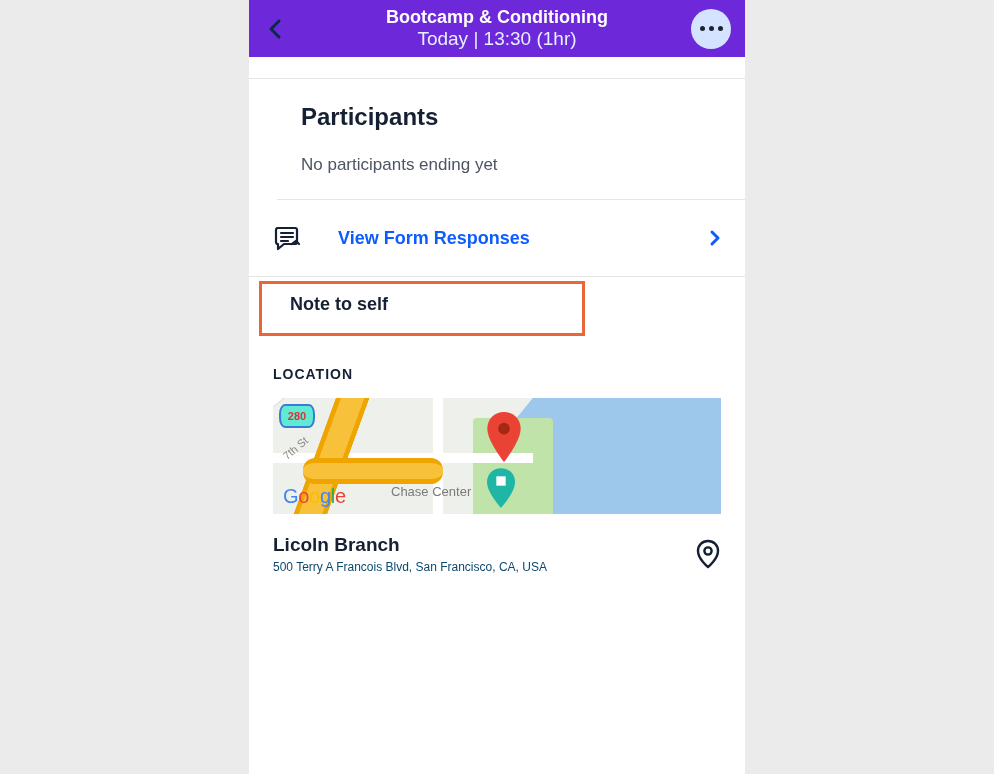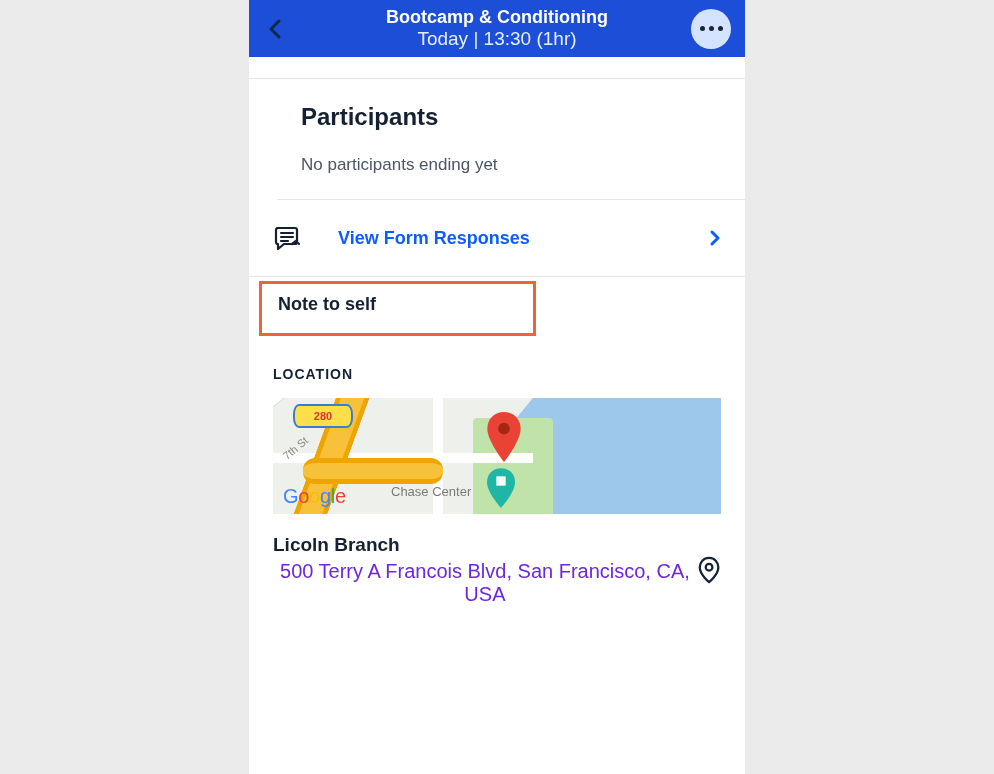--- a/index.html
+++ b/index.html
@@ -10,21 +10,21 @@
     height: 774px;
     display: flex;
     justify-content: center;
   }
   .phone {
     width: 496px;
     background: #fff;
     overflow: hidden;
   }
   .header {
-    background: #1d4ed8;
+    background: #6d28d9;
     height: 57px;
     display: flex;
     align-items: center;
     padding: 0 14px;
     position: relative;
   }
   .back-btn {
     width: 24px;
     height: 24px;
     display: flex;
@@ -108,22 +108,22 @@
     font-weight: 700;
     font-size: 18px;
     flex: 1;
   }
   .note-section {
     padding: 18px 24px 10px 24px;
     background: #fff;
   }
   .note-box {
     border: 3px solid #e8663a;
-    padding: 10px 12px 14px 16px;
-    width: 277px;
+    padding: 10px 12px 14px 28px;
+    width: 326px;
     margin-left: -14px;
     margin-top: -14px;
   }
   .note-title {
     font-weight: 700;
     font-size: 18px;
     color: #152132;
     margin-bottom: 4px;
   }
   .note-text {
@@ -172,22 +172,22 @@
     background:#f7c23a; border-left:5px solid #f0a400; border-right:5px solid #f0a400;
     transform: rotate(20deg);
     border-radius: 12px;
   }
   .map-hwy2 {
     position:absolute; left:30px; top:60px; width:140px; height:26px;
     background:#f7c23a; border-top:5px solid #f0a400; border-bottom:5px solid #f0a400;
     border-radius:12px;
   }
   .map-shield {
-    position:absolute; left:20px; top:6px; width:60px; height:24px;
-    background:#fde047; border:2px solid #3a7bd5; border-radius:6px / 10px;
+    position:absolute; left:6px; top:6px; width:36px; height:24px;
+    background:#5eead4; border:2px solid #3a7bd5; border-radius:6px / 10px;
     display:flex; align-items:center; justify-content:center;
     font-size:11px; font-weight:700; color:#d33;
   }
   .map-text-7th {
     position:absolute; left:8px; top:44px; font-size:11px; color:#888; transform: rotate(-40deg);
   }
   .map-chase {
     position:absolute; left:118px; top:86px; font-size:13px; color:#7a7a7a;
   }
   .map-google {
@@ -202,21 +202,21 @@
     position:absolute; left:214px; top:70px; width:28px; height:40px;
   }
   .addr-block {
     display:flex; align-items:center; justify-content:space-between;
     margin-top:20px;
   }
   .addr-name {
     font-weight:700; font-size:19px; color:#152132; margin-bottom:4px;
   }
   .addr-line {
-    color:#6d28d9; font-size:20px;text-align:center;
+    color:#0c4a6e; font-size:12px;
   }
   .caret { color:#0d5cff; }
   .pin-icon { color:#152132; }
 </style>
 </head>
 <body>
 
 <div class="phone">
 
   <div class="header">

